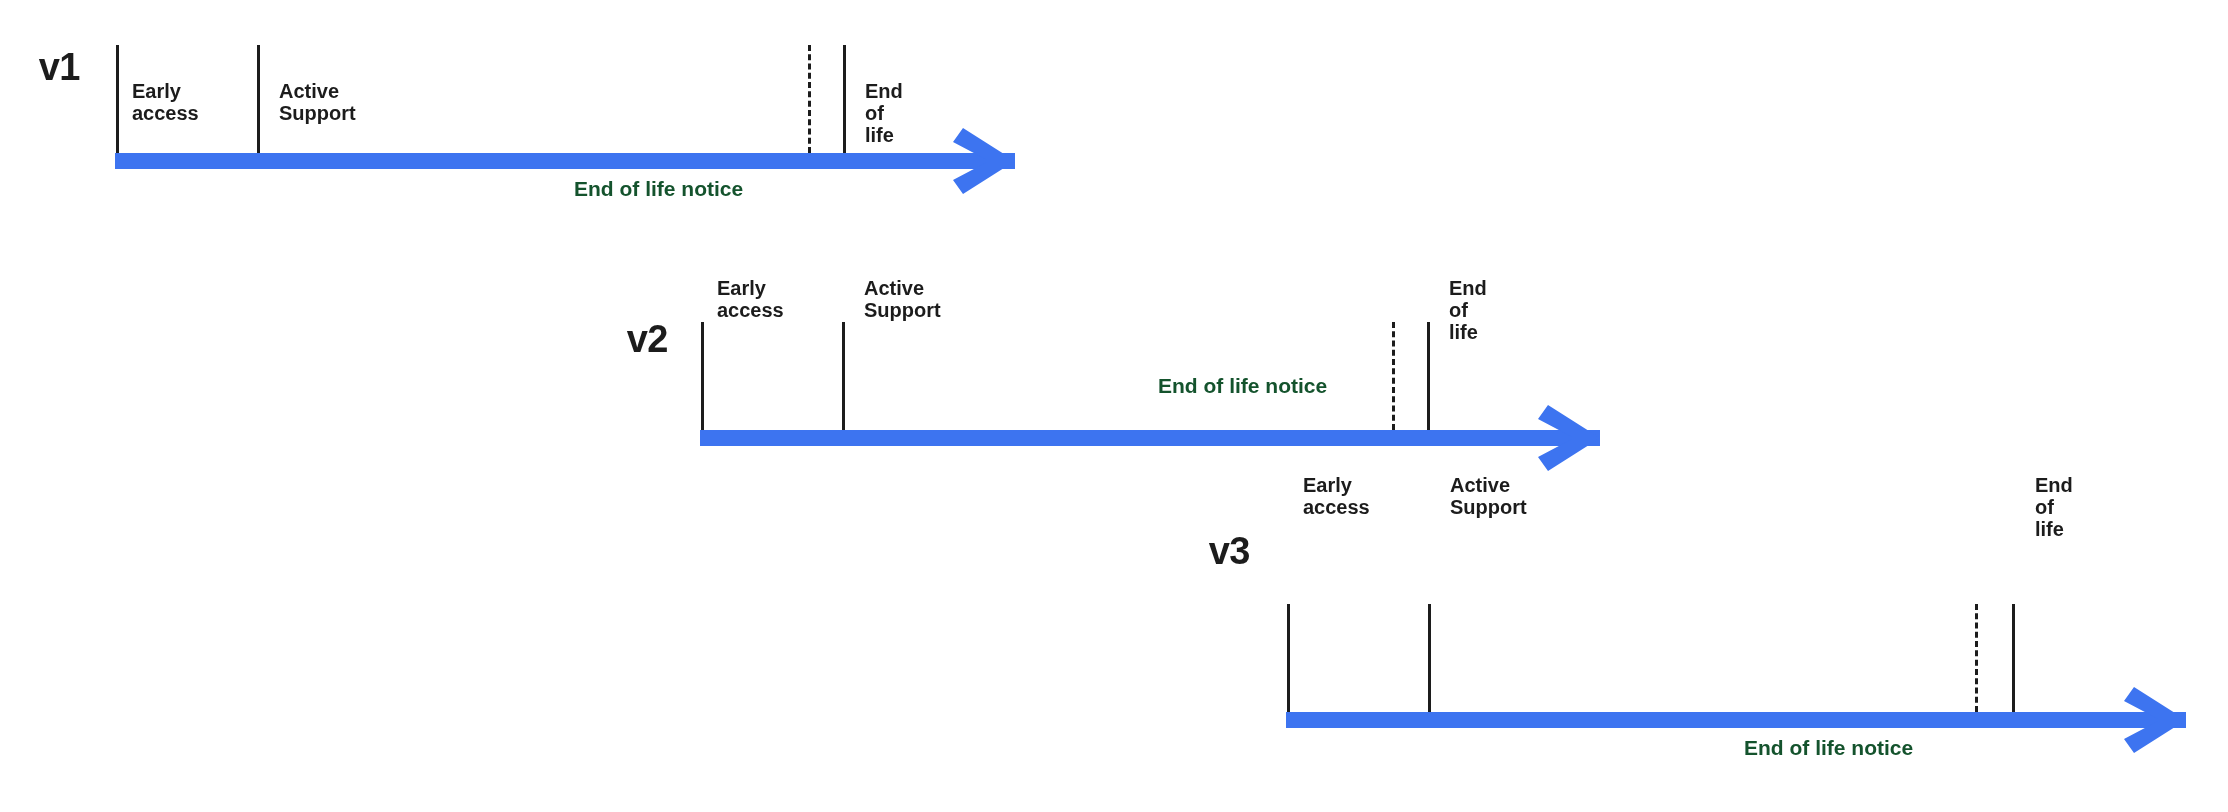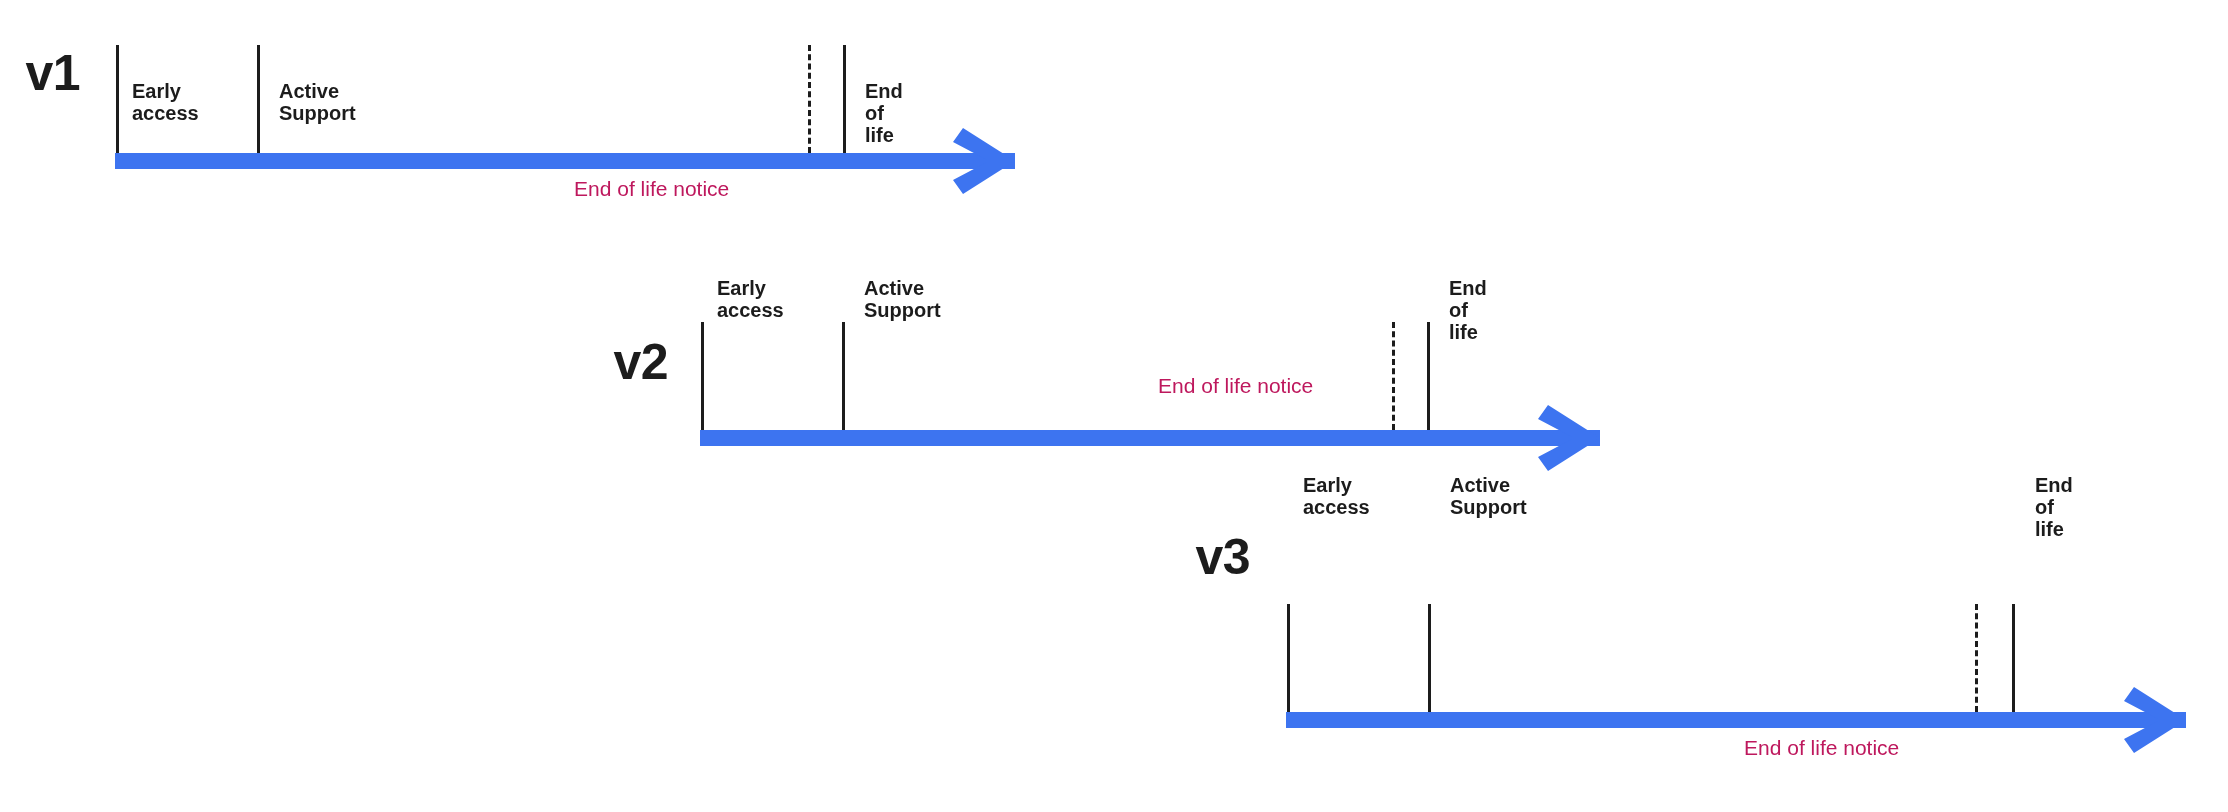--- a/index.html
+++ b/index.html
@@ -24,21 +24,21 @@
   
   .timeline-row {
     position: absolute;
     left: 0;
     top: 0;
   }
 
   
   .version-label {
     position: absolute;
-    font-size: 50px;
+    font-size: 38px;
     font-weight: 700;
     color: #1c1c1c;
     line-height: 1;
     letter-spacing: -0.5px;
     white-space: nowrap;
     text-align: right;
   }
 
   
   .track {
@@ -73,22 +73,22 @@
     color: #1c1c1c;
     line-height: 1.1;
     white-space: pre-line;
     margin-top: 48px;
   }
 
   
   .notice-label {
     position: absolute;
     font-size: 21px;
-    font-weight: 400;
-    color: #be185d;
+    font-weight: 700;
+    color: #14532d;
     line-height: 1.1;
     white-space: nowrap;
     text-align: right;
   }
 </style>
 </head>
 <body>
 
 <div id="canvas" style="width: 2228px; height: 812px; background: rgb(255, 255, 255);">
     <div class="timeline-row">
@@ -101,21 +101,21 @@
       <div class="tick" style="left: 257px; top: 45px; height: 108px;"></div>
       <div class="tick dashed" style="left: 808px; top: 45px; height: 108px;"></div>
       <div class="tick" style="left: 843px; top: 45px; height: 108px;"></div>
       <div class="phase-label" style="left: 132px; top: 32px;">Early
 access</div>
       <div class="phase-label" style="left: 279px; top: 32px;">Active Support</div>
       <div class="phase-label" style="left: 865px; top: 32px;">End of life</div>
       <div class="notice-label" style="left: 574px; top: 177px;">End of life notice</div>
     </div>
     <div class="timeline-row">
-      <div class="version-label" style="left: 610px; top: 337px; width: 58px;">v2</div>
+      <div class="version-label" style="left: 610px; top: 320px; width: 58px;">v2</div>
       <div class="track" style="left: 700px; top: 430px; width: 900px; background: rgb(61, 116, 240);"></div>
       <div class="arrow-head" style="left: 1538px; top: 405px; width: 62px; height: 66px;"><svg width="62" height="66" viewBox="0 0 62 66">
           <path d="M10 0 L62 33 L10 66 L0 52 L36 33 L0 14 Z" fill="#3d74f0"></path>
         </svg></div>
       <div class="tick" style="left: 701px; top: 322px; height: 108px;"></div>
       <div class="tick" style="left: 842px; top: 322px; height: 108px;"></div>
       <div class="tick dashed" style="left: 1392px; top: 322px; height: 108px;"></div>
       <div class="tick" style="left: 1427px; top: 322px; height: 108px;"></div>
       <div class="phase-label" style="left: 717px; top: 229px;">Early
 access</div>

